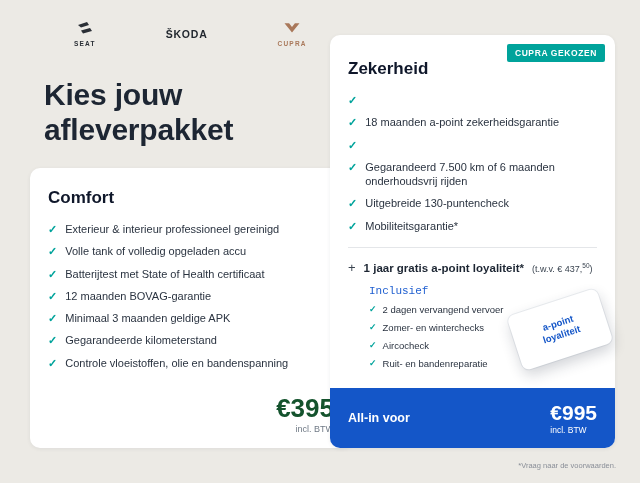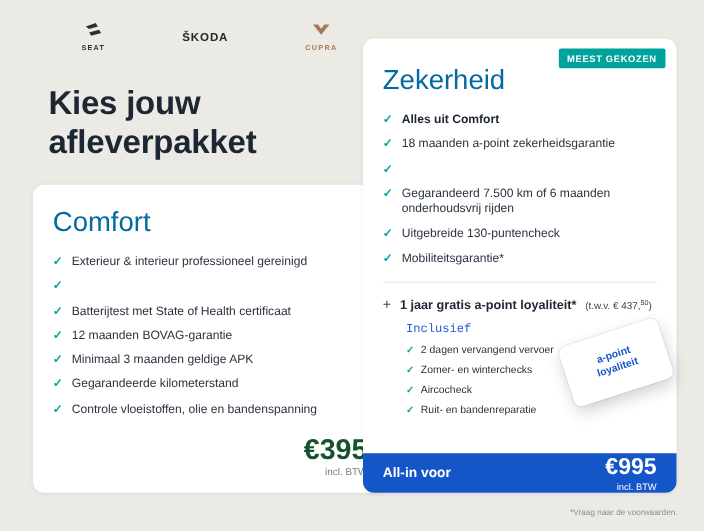--- a/index.html
+++ b/index.html
@@ -25,21 +25,21 @@
   }
 
   
   .card {
     position:absolute; background:#ffffff; border-radius:10px;
     box-shadow:0 1px 4px rgba(30,40,60,0.07);
   }
   .card-comfort { left:30px; top:168px; width:324px; height:280px; padding:20px 18px; }
   .card-zekerheid { left:330px; top:35px; width:285px; height:413px; padding:16px 18px 60px; }
 
-  .card-title { font-size:25px; font-weight:400; color:#0369a1; margin-bottom:14px; }
+  .card-title { font-size:17px; font-weight:700; color:#0f172a; margin-bottom:14px; }
 
   .checklist { list-style:none; display:flex; flex-direction:column; gap:8px; }
   .checklist li { display:flex; gap:8px; font-size:11px; line-height:1.3; color:#2a3340; }
   .checklist li.bold { font-weight:700; color:#1d2633; }
   .check { color:#00a39b; font-weight:700; font-size:11px; flex:0 0 auto; }
 
   
   .price-block { position:absolute; right:20px; bottom:14px; text-align:right; }
   .price { font-size:26px; font-weight:600; color:#14532d; line-height:1; }
   .price-note { font-size:9px; color:#707a86; margin-top:3px; }
@@ -69,27 +69,27 @@
   .loyalty-card {
     position:absolute; right:8px; top:266px; width:94px; height:57px;
     background:#ffffff; border-radius:7px;
     transform:rotate(-18deg);
     box-shadow:0 6px 14px rgba(30,40,60,0.20), 0 0 0 1px #eef0f3;
     display:flex; flex-direction:column; align-items:center; justify-content:center; gap:1px;
   }
   .loyalty-card-text { color:#1456c8; font-size:9.5px; font-weight:700; line-height:1.15; }
 
   .zeker-footer {
-    position:absolute; left:0; right:0; bottom:0; height:36px;
+    position:absolute; left:0; right:0; bottom:0; height:60px;
     background:#1456c8; border-radius:0 0 10px 10px;
     display:flex; align-items:center; justify-content:space-between;
     padding:0 18px;
   }
   .footer-label { color:#ffffff; font-size:12.5px; font-weight:700; }
-  .footer-price-block { text-align:right; }
+  .footer-price-block { }
   .footer-price { color:#ffffff; font-size:21px; font-weight:700; line-height:1; }
   .footer-note { color:#ffffff; font-size:8.5px; margin-top:2px; }
 
   .footnote { position:absolute; right:24px; bottom:13px; font-size:7.5px; color:#8a8f98; }
 </style>
 </head>
 <body>
 
 <div class="brands">
   <div class="brand">
@@ -118,20 +118,21 @@
 
 <section class="card card-comfort">
   <h2 class="card-title">Comfort</h2>
   <ul class="checklist">
     <li>
         <span class="check">✓</span>
         <span>Exterieur &amp; interieur professioneel gereinigd</span>
       </li>
     <li>
         <span class="check">✓</span>
+        <span>Volle tank of volledig opgeladen accu</span>
       </li>
     <li>
         <span class="check">✓</span>
         <span>Batterijtest met State of Health certificaat</span>
       </li>
     <li>
         <span class="check">✓</span>
         <span>12 maanden BOVAG-garantie</span>
       </li>
     <li>
@@ -147,26 +148,25 @@
         <span>Controle vloeistoffen, olie en bandenspanning</span>
       </li>
   </ul>
   <div class="price-block">
     <div class="price">€395</div>
     <div class="price-note">incl. BTW</div>
   </div>
 </section>
 
 <section class="card card-zekerheid">
-  <span class="badge">MEEST GEKOZEN</span>
+  <span class="badge">CUPRA GEKOZEN</span>
   <h2 class="card-title zeker-title">Zekerheid</h2>
   <ul class="checklist">
     <li class="bold">
         <span class="check">✓</span>
-        <span>Alles uit Comfort</span>
       </li>
     <li>
         <span class="check">✓</span>
         <span>18 maanden a-point zekerheidsgarantie</span>
       </li>
     <li>
         <span class="check">✓</span>
       </li>
     <li>
         <span class="check">✓</span>

